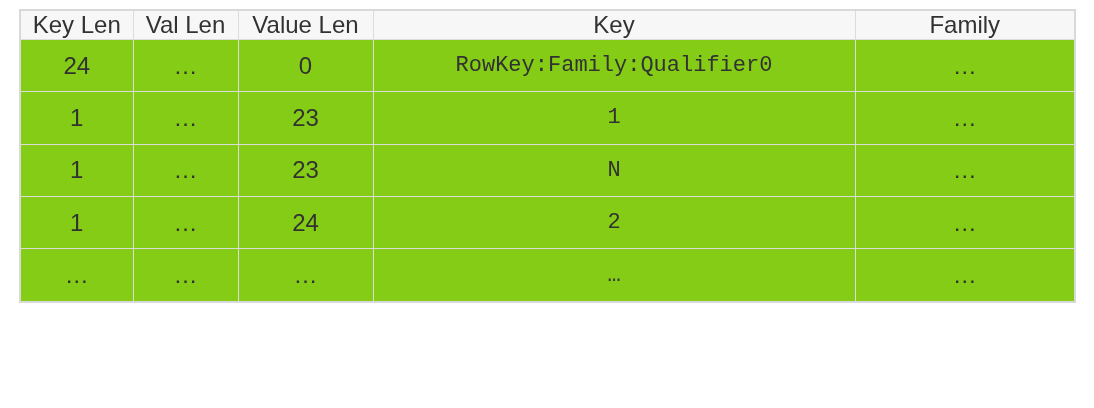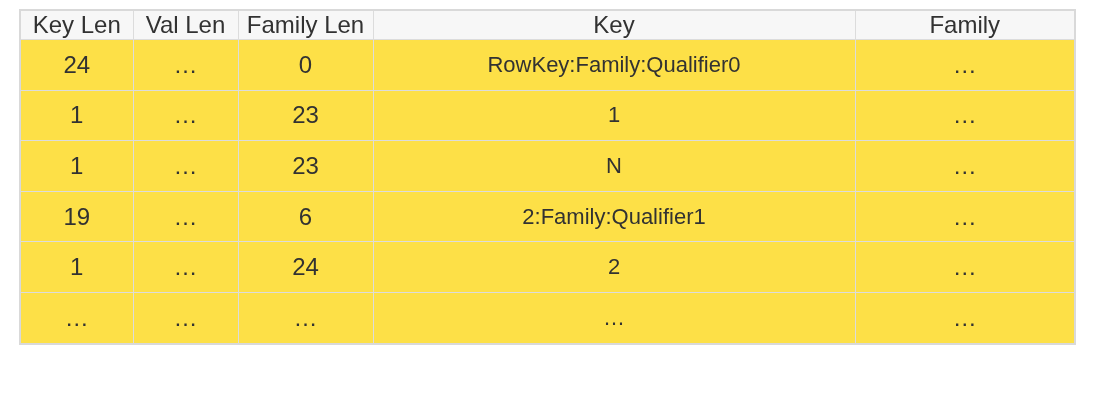--- a/index.html
+++ b/index.html
@@ -13,41 +13,41 @@
   }
   .table-wrap {
     position: absolute;
     left: 19px;
     top: 9px;
   }
   table.data-table {
     border-collapse: collapse;
     table-layout: fixed;
     width: 1055px;
-    height: 336px;
+    height: 294px;
     border: 2px solid #d9d9d9;
-    background: #fde047;
+    background: #84cc16;
   }
   table.data-table th,
   table.data-table td {
     border: 1.5px solid #dcdcdc;
     text-align: center;
     vertical-align: middle;
     padding: 0;
     color: #323232;
     font-size: 24px;
     font-weight: 400;
     white-space: nowrap;
     overflow: hidden;
   }
   table.data-table th {
     background: #f7f7f7;
   }
   table.data-table td.mono {
-    font-family: Liberation Sans, sans-serif;
+    font-family: Liberation Mono, monospace;
     font-size: 22px;
   }
   
   col.c0 { width: 113px; }
   col.c1 { width: 105px; }
   col.c2 { width: 135px; }
   col.c3 { width: 482px; }
   col.c4 { width: 220px; }
 </style>
 </head>
@@ -59,21 +59,21 @@
       <col class="c0">
         <col class="c1">
         <col class="c2">
         <col class="c3">
         <col class="c4">
     </colgroup>
     <thead>
       <tr>
         <th>Key Len</th>
         <th>Val Len</th>
-        <th>Family Len</th>
+        <th>Value Len</th>
         <th>Key</th>
         <th>Family</th>
       </tr>
     </thead>
     <tbody>
       <tr>
         <td>24</td>
         <td>…</td>
         <td>0</td>
         <td class="mono">RowKey:Family:Qualifier0</td>
@@ -87,27 +87,20 @@
         <td>…</td>
       </tr>
       <tr>
         <td>1</td>
         <td>…</td>
         <td>23</td>
         <td class="mono">N</td>
         <td>…</td>
       </tr>
       <tr>
-        <td>19</td>
-        <td>…</td>
-        <td>6</td>
-        <td class="mono">2:Family:Qualifier1</td>
-        <td>…</td>
-      </tr>
-      <tr>
         <td>1</td>
         <td>…</td>
         <td>24</td>
         <td class="mono">2</td>
         <td>…</td>
       </tr>
       <tr>
         <td>…</td>
         <td>…</td>
         <td>…</td>

